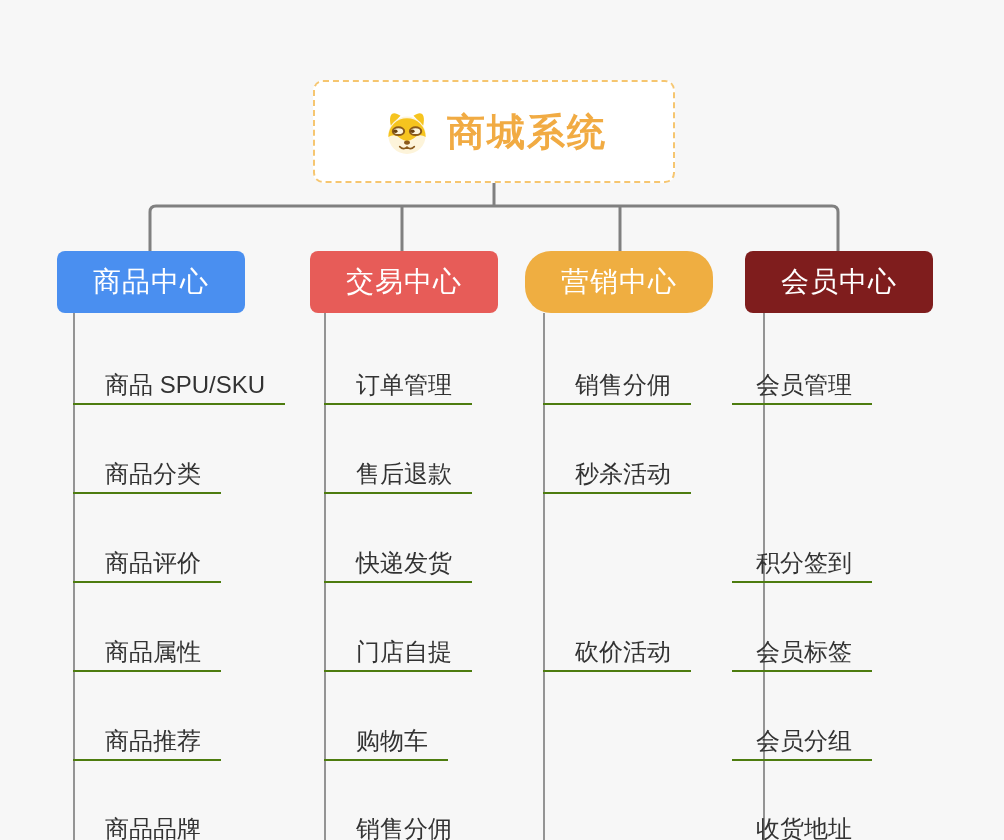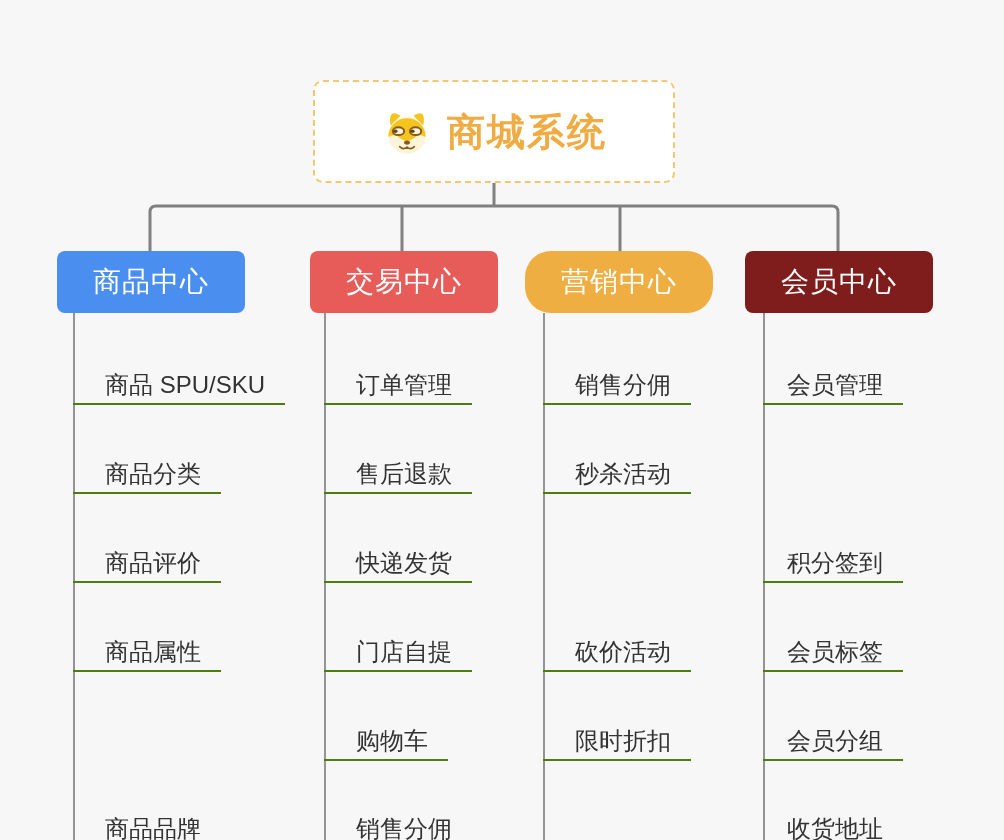--- a/index.html
+++ b/index.html
@@ -44,21 +44,21 @@
 
   
   .leaf{
     position:absolute;height:34px;
     display:flex;align-items:flex-end;
     border-bottom:2px solid #4d7c0f;
     padding:0 20px 6px 32px;
     font-size:24px;color:#333333;line-height:1;white-space:nowrap;
     z-index:2;
   }
-  .l1{left:73px;} .l2{left:324px;} .l3{left:543px;} .l4{left:763px;padding-left:24px;}
+  .l1{left:73px;} .l2{left:324px;} .l3{left:543px;} .l4{left:732px;padding-left:24px;}
   .r1{top:319px;} .r2{top:408px;} .r3{top:497px;}
   .r4{top:586px;} .r5{top:675px;} .r6{top:763px;}
 </style>
 </head>
 <body>
 
 <div class="canvas">
 
   <svg class="connectors" width="1004" height="840" viewBox="0 0 1004 840">
     <path d="M494 139 L494 162" stroke="#808080" stroke-width="3" fill="none"></path>
@@ -90,33 +90,33 @@
 
   <div class="trunk t1"></div>
   <div class="trunk t2"></div>
   <div class="trunk t3"></div>
   <div class="trunk t4"></div>
 
   <div class="leaf l1 r1">商品 SPU/SKU</div>
   <div class="leaf l1 r2">商品分类</div>
   <div class="leaf l1 r3">商品评价</div>
   <div class="leaf l1 r4">商品属性</div>
+  <div class="leaf l1 r5">商品推荐</div>
   <div class="leaf l1 r6">商品品牌</div>
 
   <div class="leaf l2 r1">订单管理</div>
   <div class="leaf l2 r2">售后退款</div>
   <div class="leaf l2 r3">快递发货</div>
   <div class="leaf l2 r4">门店自提</div>
   <div class="leaf l2 r5">购物车</div>
   <div class="leaf l2 r6">销售分佣</div>
 
   <div class="leaf l3 r1">销售分佣</div>
   <div class="leaf l3 r2">秒杀活动</div>
   <div class="leaf l3 r4">砍价活动</div>
-  <div class="leaf l3 r5">限时折扣</div>
 
   <div class="leaf l4 r1">会员管理</div>
   <div class="leaf l4 r3">积分签到</div>
   <div class="leaf l4 r4">会员标签</div>
   <div class="leaf l4 r5">会员分组</div>
   <div class="leaf l4 r6">收货地址</div>
 
 </div>
 
 </body></html>

